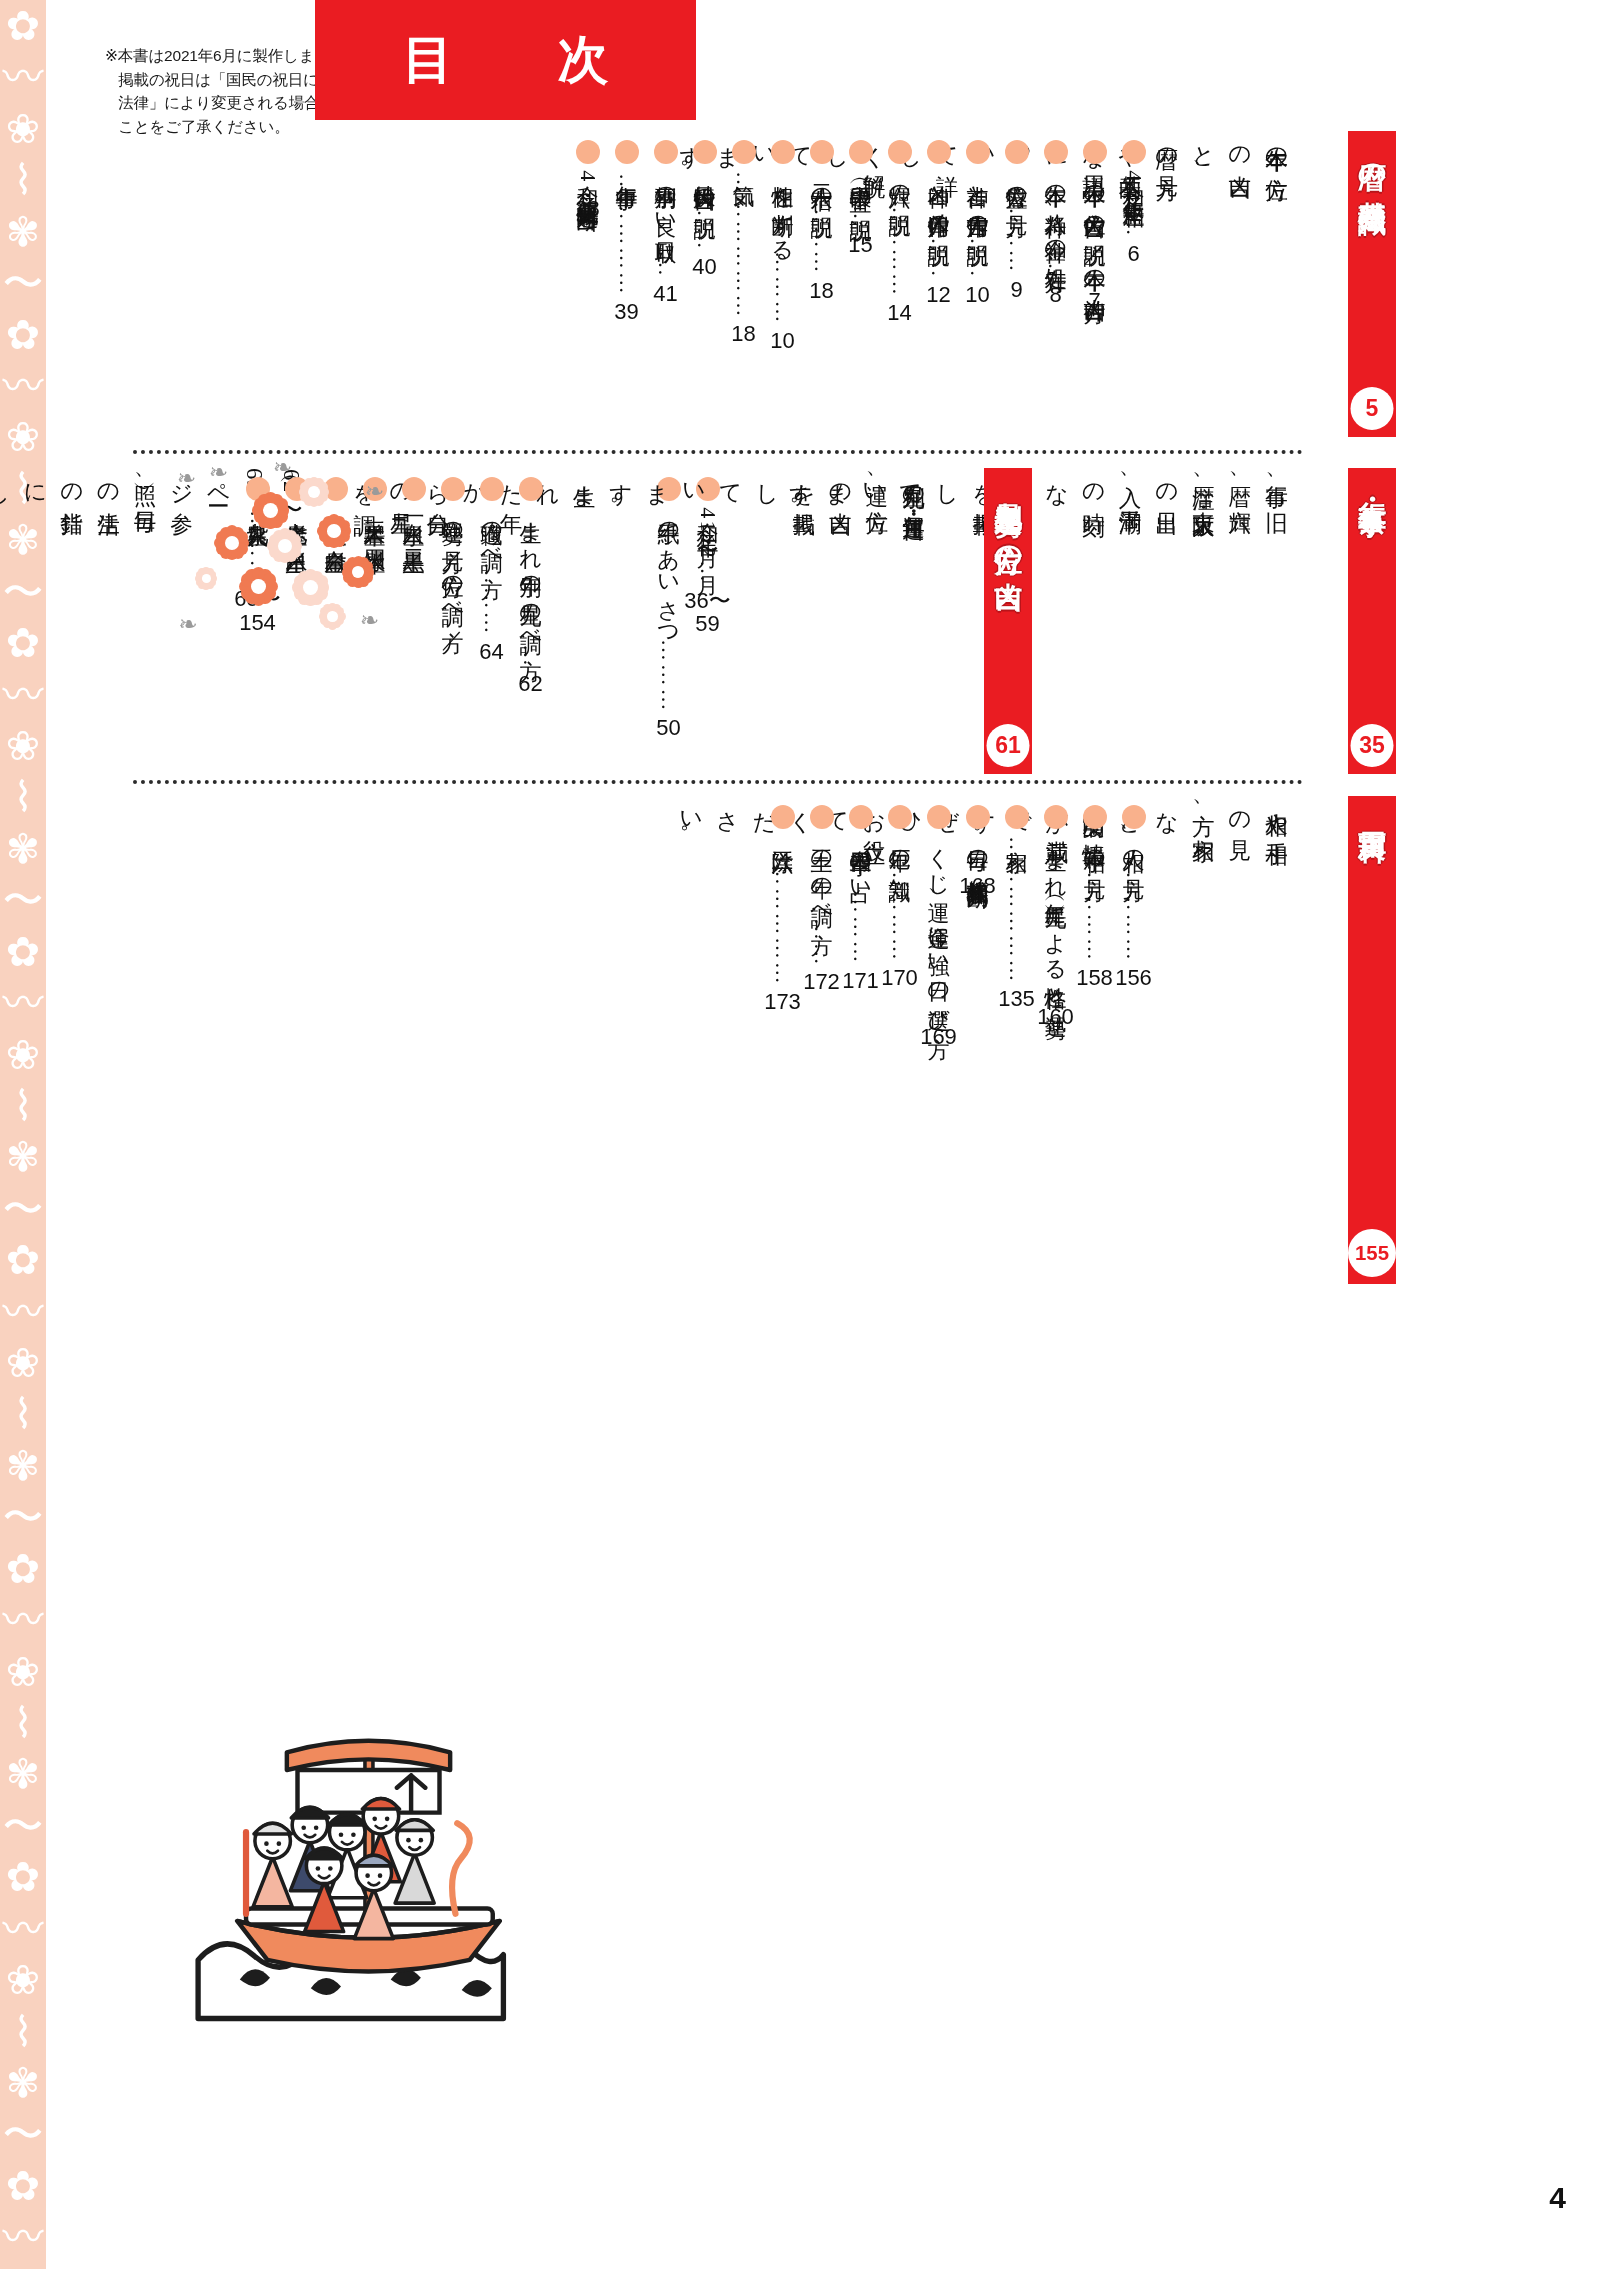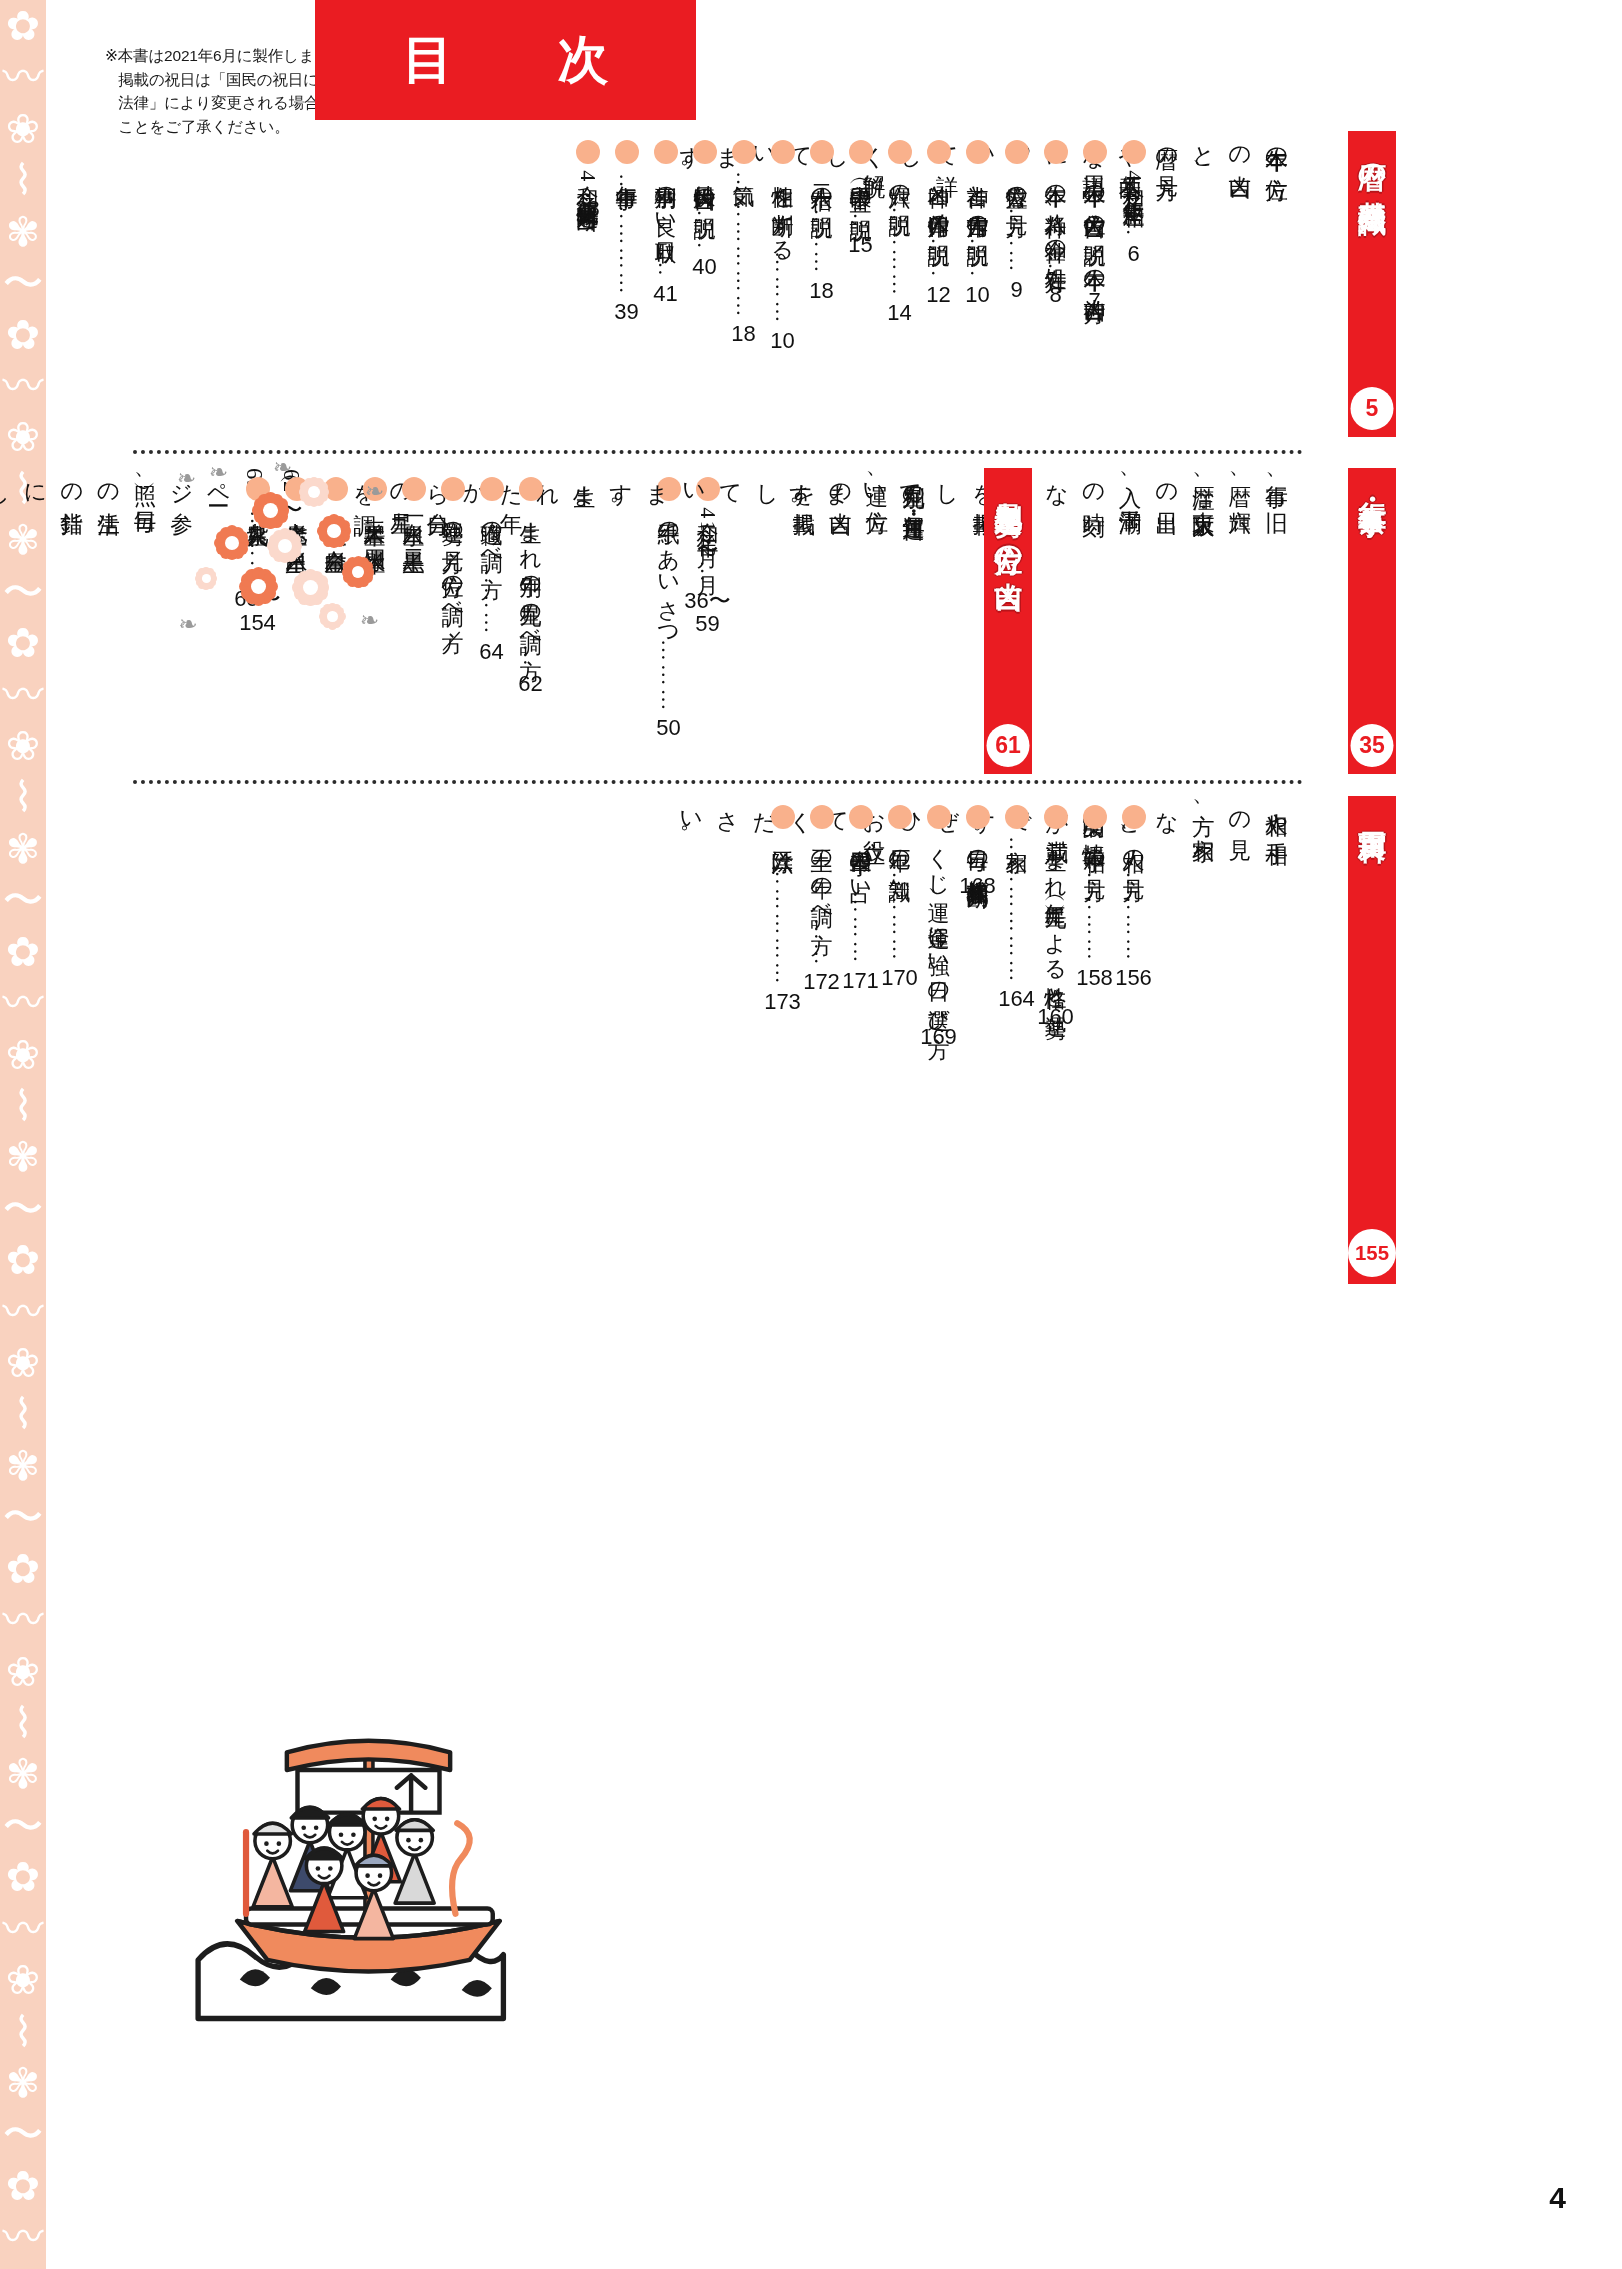--- a/index.html
+++ b/index.html
@@ -402,21 +402,21 @@
         </div>
         <div class="entry">
           <div class="dot"></div>
           <div class="etext">生まれ年（九星）による性格と運勢</div>
           <div class="epage">160</div>
         </div>
         <div class="entry">
           <div class="dot"></div>
           <div class="etext">家相</div>
           <div class="eleader">………………</div>
-          <div class="epage">164</div>
+          <div class="epage">135</div>
         </div>
         <div class="entry">
           <div class="dot"></div>
           <div class="etext">毎日の株式相場高低判断</div>
           <div class="epage">168</div>
         </div>
         <div class="entry">
           <div class="dot"></div>
           <div class="etext">くじ運、金運に強い日の選び方</div>
           <div class="epage">169</div>

